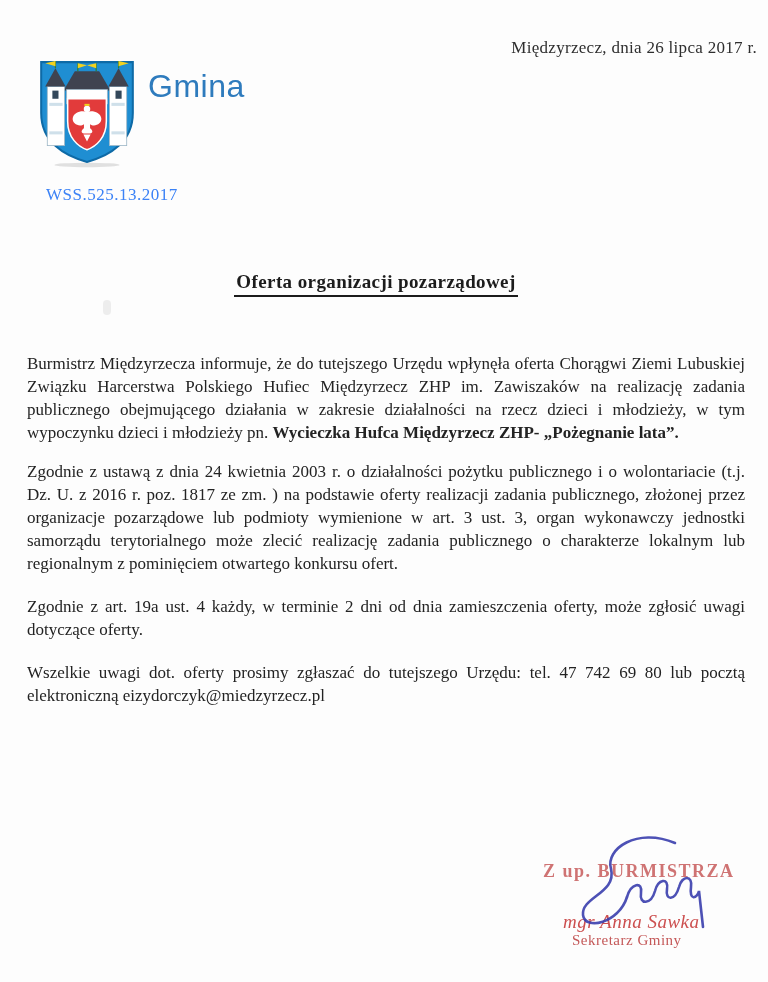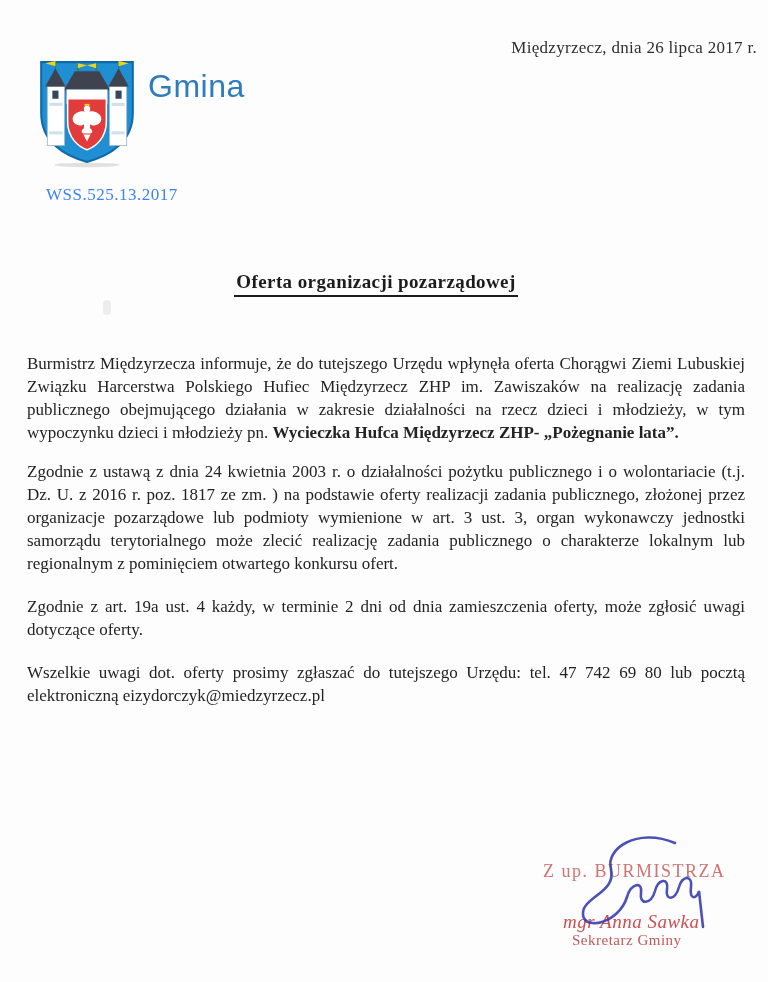--- a/index.html
+++ b/index.html
@@ -26,21 +26,21 @@
   }
   
   .doc-body{position:absolute;top:352px;left:27px;width:718px;font-size:17px;line-height:23px;text-align:justify;color:#232323;}
   .doc-body p{margin:0 0 16px 0;}
   .doc-body p.gap-lg{margin-bottom:20px;}
   .doc-body b{font-weight:bold;}
   
   .smudge{position:absolute;top:300px;left:103px;width:8px;height:15px;background:#ededed;border-radius:4px;}
   
   .sig-block{position:absolute;top:835px;left:535px;width:210px;height:130px;}
-  .stamp-line{position:absolute;top:26px;left:8px;font-size:18px;color:#c96161;letter-spacing:1.5px;opacity:.88;white-space:nowrap;}
+  .stamp-line{position:absolute;top:26px;left:8px;font-size:18px;color:#c96161;letter-spacing:1.5px;opacity:.88;white-space:nowrap;font-weight:bold;}
   .sig-svg{position:absolute;top:0px;left:22px;z-index:2;}
   .signer-name{position:absolute;top:76px;left:28px;font-size:19px;font-style:italic;color:#cc4f4f;letter-spacing:.5px;white-space:nowrap;}
   .signer-title{position:absolute;top:97px;left:37px;font-size:15px;color:#c45858;letter-spacing:.5px;white-space:nowrap;}
 </style>
 </head>
 <body>
 
 <div class="page">
 
   <div class="date-line">Międzyrzecz, dnia 26 lipca 2017 r.</div>

